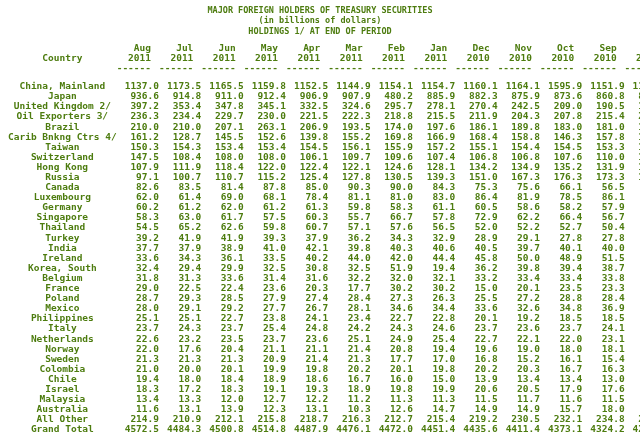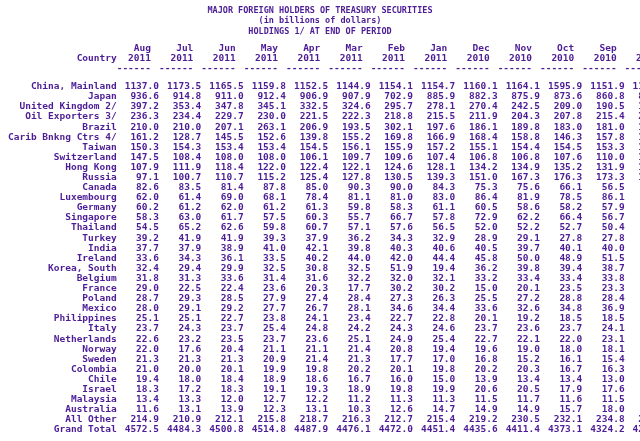--- a/index.html
+++ b/index.html
@@ -5,21 +5,21 @@
   html, body {
     margin: 0;
     padding: 0;
     background: #ffffff;
   }
   .doc {
     position: relative;
     width: 640px;
     height: 441px;
     background: #ffffff;
-    color: #4c1d95;
+    color: #4d7c0f;
     font-family: "DejaVu Sans Mono", "Liberation Mono", monospace;
     font-weight: bold;
     overflow: hidden;
     box-sizing: border-box;
     padding-top: 5px;
   }
   .titles {
     text-align: center;
     font-size: 8.5px;
     line-height: 10.3px;
@@ -36,21 +36,21 @@
   }
   th, td {
     padding: 0;
     margin: 0;
     font-weight: inherit;
     white-space: nowrap;
     overflow: visible;
     height: 10.1px;
   }
   th.country-col, td.country-col {
-    text-align: right;
+    text-align: center;
   }
   th.num, td.num {
     text-align: right;
   }
   thead th.num {
     padding-right: 8px;
   }
   tr.spacer td {
     height: 8px;
     line-height: 8px;
@@ -154,21 +154,21 @@
           <td class="num">1136.8</td>
         </tr>
         <tr>
           <td class="country-col">Japan</td>
           <td class="num">936.6</td>
           <td class="num">914.8</td>
           <td class="num">911.0</td>
           <td class="num">912.4</td>
           <td class="num">906.9</td>
           <td class="num">907.9</td>
-          <td class="num">702.9</td>
+          <td class="num">480.2</td>
           <td class="num">885.9</td>
           <td class="num">882.3</td>
           <td class="num">875.9</td>
           <td class="num">873.6</td>
           <td class="num">860.8</td>
           <td class="num">832.5</td>
         </tr>
         <tr>
           <td class="country-col">United Kingdom 2/</td>
           <td class="num">397.2</td>
@@ -202,21 +202,21 @@
           <td class="num">211.7</td>
         </tr>
         <tr>
           <td class="country-col">Brazil</td>
           <td class="num">210.0</td>
           <td class="num">210.0</td>
           <td class="num">207.1</td>
           <td class="num">263.1</td>
           <td class="num">206.9</td>
           <td class="num">193.5</td>
-          <td class="num">302.1</td>
+          <td class="num">174.0</td>
           <td class="num">197.6</td>
           <td class="num">186.1</td>
           <td class="num">189.8</td>
           <td class="num">183.0</td>
           <td class="num">181.0</td>
           <td class="num">170.5</td>
         </tr>
         <tr>
           <td class="country-col">Carib Bnkng Ctrs 4/</td>
           <td class="num">161.2</td>

